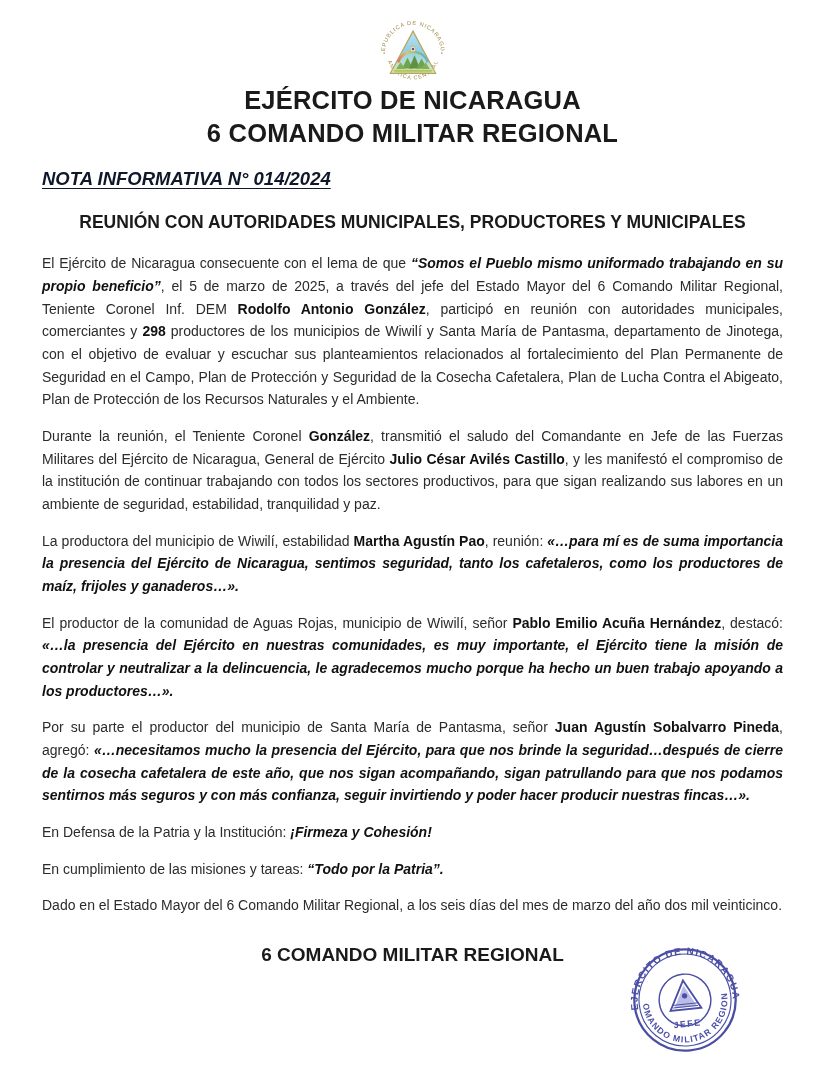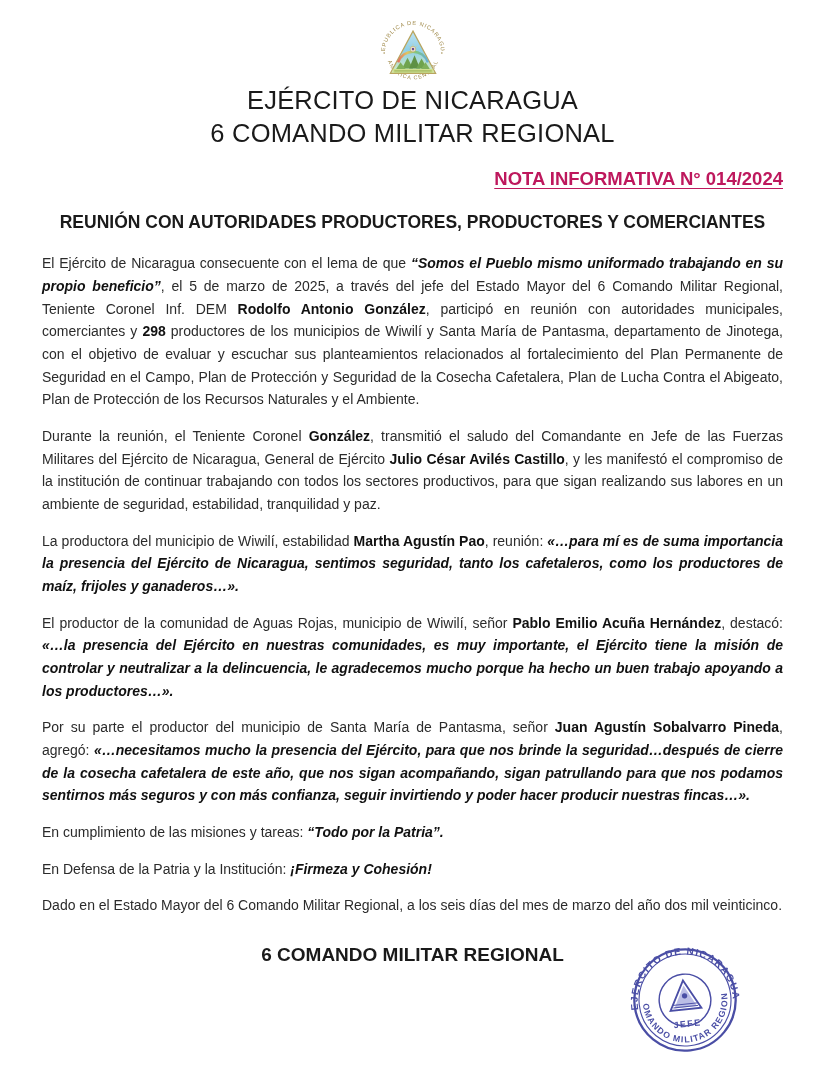--- a/index.html
+++ b/index.html
@@ -34,37 +34,38 @@
   }
   .crest {
     width: 78px;
     height: 78px;
     display: block;
   }
 
   
   .org-title {
     text-align: center;
-    font-weight: normal;
+    font-weight: bold;
     font-size: 25.5px;
     line-height: 1.28;
     letter-spacing: 0.2px;
     color: #1a1a1a;
     margin: 0;
     padding-top: 2px;
   }
   .org-title .line2 { display: block; }
 
   .doc-number {
-    text-align: right;
+    text-align: left;
     font-weight: bold;
     font-size: 18.5px;
     margin: 0;
     padding-top: 19px;
-    color: #be185d;
+    color: #0f172a;
+    font-style: italic;
   }
   .doc-number span {
     text-decoration: underline;
     text-underline-offset: 3px;
   }
 
   .subject {
     text-align: center;
     font-weight: bold;
     font-size: 17.5px;
@@ -176,37 +177,37 @@
 
   <h1 class="org-title">
     <span>EJÉRCITO DE NICARAGUA</span>
     <span class="line2">6 COMANDO MILITAR REGIONAL</span>
   </h1>
 
   <h2 class="doc-number">
     <span>NOTA INFORMATIVA N° 014/2024</span>
   </h2>
 
-  <h3 class="subject">REUNIÓN CON AUTORIDADES PRODUCTORES, PRODUCTORES Y COMERCIANTES</h3>
+  <h3 class="subject">REUNIÓN CON AUTORIDADES MUNICIPALES, PRODUCTORES Y MUNICIPALES</h3>
 
   <div class="body-copy">
 
     <p><span>El Ejército de Nicaragua consecuente con el lema de que </span><span class="q">“Somos el Pueblo mismo uniformado trabajando en su propio beneficio”</span><span>, el 5 de marzo de 2025, a través del jefe del Estado Mayor del 6 Comando Militar Regional, Teniente Coronel Inf. DEM </span><b>Rodolfo Antonio González</b><span>, participó en reunión con autoridades municipales, comerciantes y </span><b>298</b><span> productores de los municipios de Wiwilí y Santa María de Pantasma, departamento de Jinotega, con el objetivo de evaluar y escuchar sus planteamientos relacionados al fortalecimiento del Plan Permanente de Seguridad en el Campo, Plan de Protección y Seguridad de la Cosecha Cafetalera, Plan de Lucha Contra el Abigeato, Plan de Protección de los Recursos Naturales y el Ambiente.</span></p>
 
     <p><span>Durante la reunión, el Teniente Coronel </span><b>González</b><span>, transmitió el saludo del Comandante en Jefe de las Fuerzas Militares del Ejército de Nicaragua, General de Ejército </span><b>Julio César Avilés Castillo</b><span>, y les manifestó el compromiso de la institución de continuar trabajando con todos los sectores productivos, para que sigan realizando sus labores en un ambiente de seguridad, estabilidad, tranquilidad y paz.</span></p>
 
     <p><span>La productora del municipio de Wiwilí, estabilidad </span><b>Martha Agustín Pao</b><span>, reunión: </span><span class="q">«…para mí es de suma importancia la presencia del Ejército de Nicaragua, sentimos seguridad, tanto los cafetaleros, como los productores de maíz, frijoles y ganaderos…».</span></p>
 
     <p><span>El productor de la comunidad de Aguas Rojas, municipio de Wiwilí, señor </span><b>Pablo Emilio Acuña Hernández</b><span>, destacó: </span><span class="q">«…la presencia del Ejército en nuestras comunidades, es muy importante, el Ejército tiene la misión de controlar y neutralizar a la delincuencia, le agradecemos mucho porque ha hecho un buen trabajo apoyando a los productores…».</span></p>
 
     <p><span>Por su parte el productor del municipio de Santa María de Pantasma, señor </span><b>Juan Agustín Sobalvarro Pineda</b><span>, agregó: </span><span class="q">«…necesitamos mucho la presencia del Ejército, para que nos brinde la seguridad…después de cierre de la cosecha cafetalera de este año, que nos sigan acompañando, sigan patrullando para que nos podamos sentirnos más seguros y con más confianza, seguir invirtiendo y poder hacer producir nuestras fincas…».</span></p>
 
+    <p><span>En Defensa de la Patria y la Institución: </span><span class="q">¡Firmeza y Cohesión!</span></p>
+
     <p><span>En cumplimiento de las misiones y tareas: </span><span class="q">“Todo por la Patria”.</span></p>
-
-    <p><span>En Defensa de la Patria y la Institución: </span><span class="q">¡Firmeza y Cohesión!</span></p>
 
     <p>Dado en el Estado Mayor del 6 Comando Militar Regional, a los seis días del mes de marzo del año dos mil veinticinco.</p>
   </div>
 
   <div class="signature">
     <span>6 COMANDO MILITAR REGIONAL</span>
     
   </div>
 
   <svg class="stamp" viewBox="0 0 120 120">

